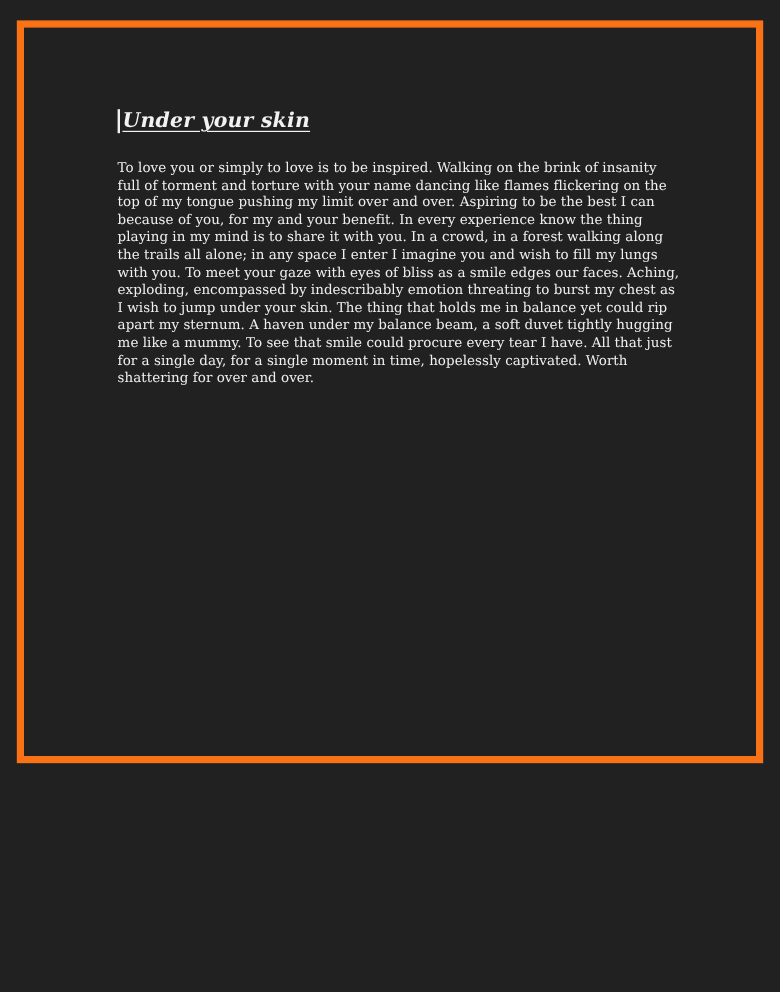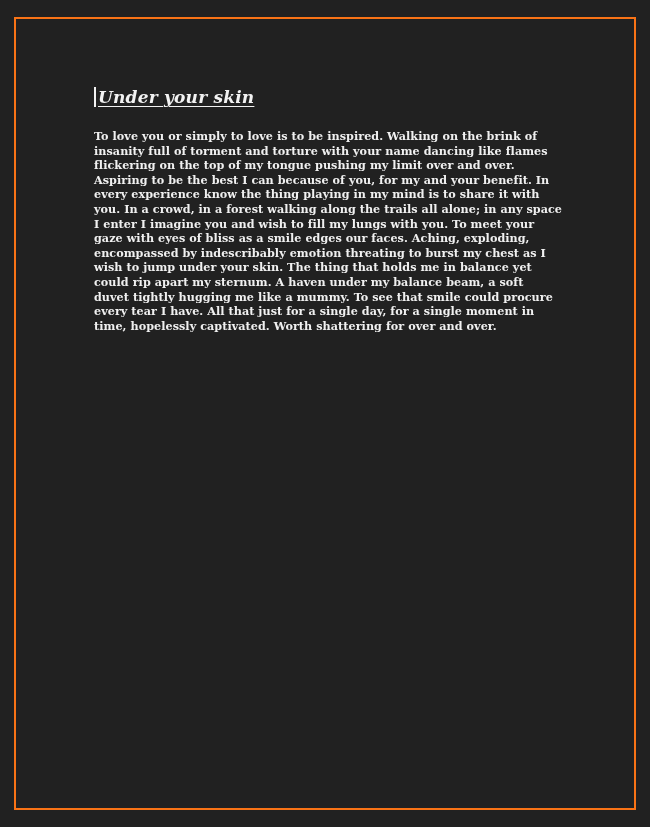--- a/index.html
+++ b/index.html
@@ -11,22 +11,22 @@
     width: 650px;
     height: 827px;
     font-family: "DejaVu Serif", serif;
     overflow: hidden;
   }
   .page {
     position: absolute;
     left: 14px;
     top: 17px;
     width: 622px;
-    height: 793px;
-    border: 2px solid #f97316;
+    height: 619px;
+    border: 6px solid #f97316;
     box-sizing: border-box;
     background: #212121;
   }
   .content {
     position: absolute;
     left: 78px;
     top: 68px;
     width: 468px;
   }
   .doc-title {
@@ -41,21 +41,21 @@
     display: inline-block;
     border-left: 2px solid #f2f2f2;
     padding-left: 2px;
     text-decoration: underline;
     text-underline-offset: 3px;
     text-decoration-thickness: 1px;
   }
   .doc-body {
     margin: 22px 0 0 0;
     font-family: "DejaVu Serif", serif;
-    font-weight: bold;
+    font-weight: normal;
     font-size: 11.2px;
     line-height: 14.6px;
     color: #f0f0f0;
     letter-spacing: 0.05px;
     text-align: left;
     white-space: normal;
   }
 </style>
 </head>
 <body>

